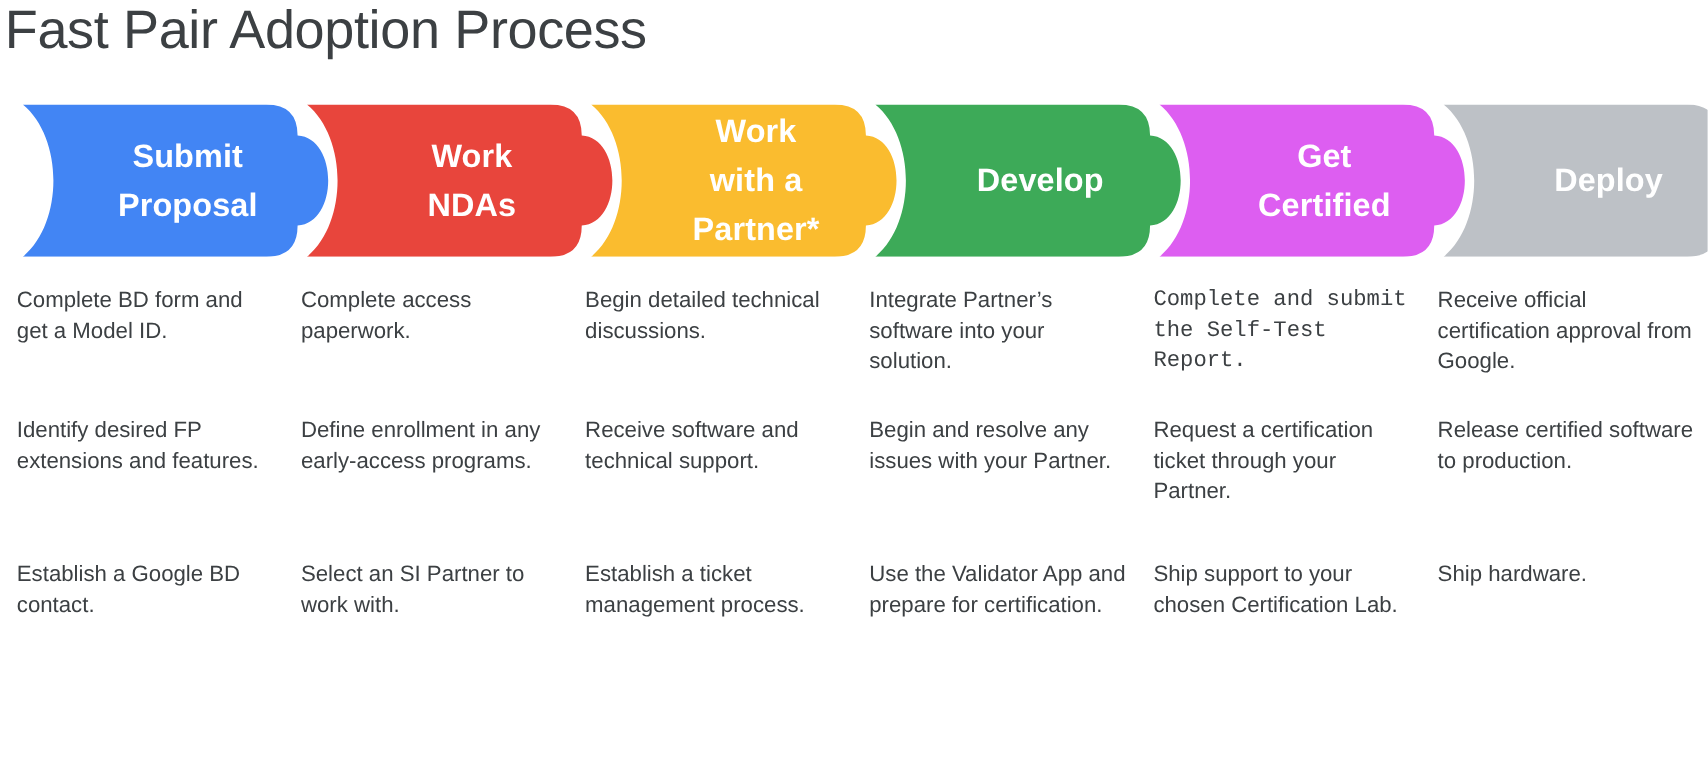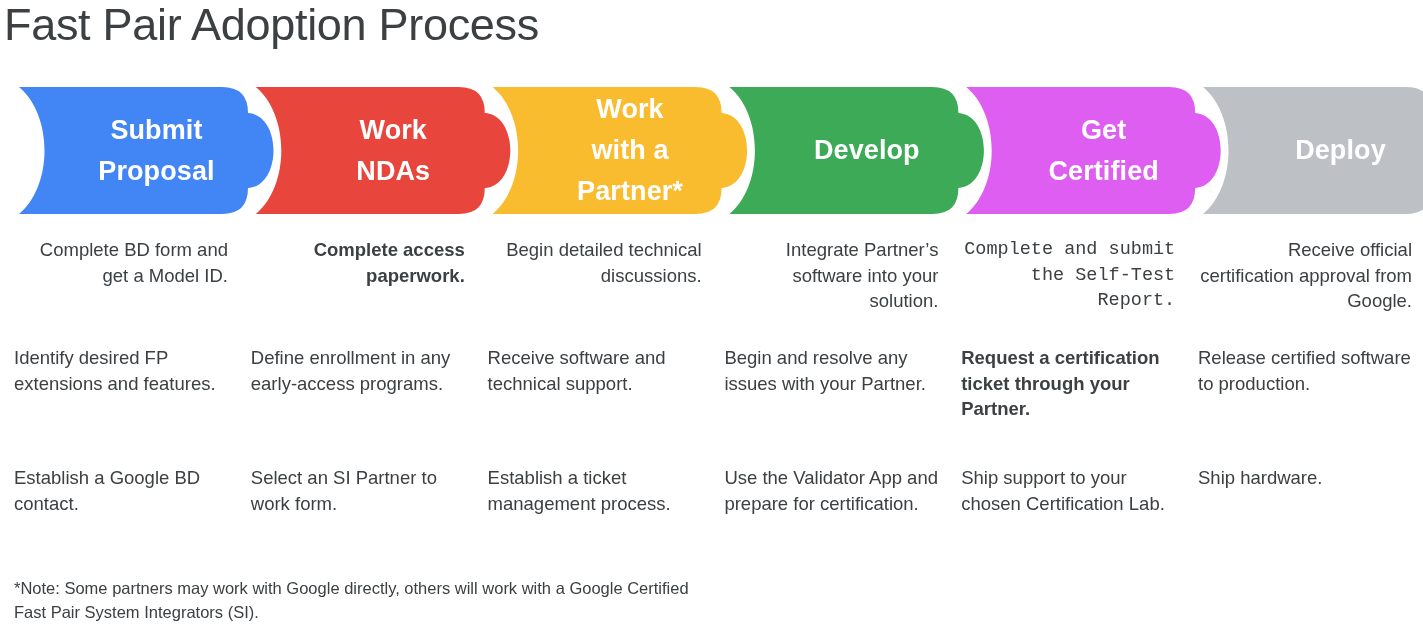--- a/index.html
+++ b/index.html
@@ -73,21 +73,21 @@
     position: absolute;
     top: 0;
   }
   .step-item {
     position: absolute;
     font-size: 18.5px;
     line-height: 25.5px;
     color: #3c4043;
     font-weight: 400;
   }
-  .step-item.r0 { top: 0px; text-align: right; }
+  .step-item.r0 { top: 0px; }
   .step-item.r1 { top: 108px; }
   .step-item.r2 { top: 228px; }
 
   
   #footnote {
     position: absolute;
     left: 14px;
     top: 576px;
     width: 700px;
     font-size: 16.5px;
@@ -128,41 +128,40 @@
       </div>
   </div>
 
   <div id="columns">
       <div class="col" style="left: 14px; width: 214px;">
         <div class="step-item r0" style="width: 214px;">Complete BD form and get a Model ID.</div>
         <div class="step-item r1" style="width: 214px;">Identify desired FP extensions and features.</div>
         <div class="step-item r2" style="width: 214px;">Establish a Google BD contact.</div>
       </div>
       <div class="col" style="left: 250.8px; width: 214px;">
-        <div class="step-item r0" style="width: 214px; font-weight: bold;">Complete access paperwork.</div>
+        <div class="step-item r0" style="width: 214px;">Complete access paperwork.</div>
         <div class="step-item r1" style="width: 214px;">Define enrollment in any early-access programs.</div>
-        <div class="step-item r2" style="width: 214px;">Select an SI Partner to work form.</div>
+        <div class="step-item r2" style="width: 214px;">Select an SI Partner to work with.</div>
       </div>
       <div class="col" style="left: 487.6px; width: 214px;">
         <div class="step-item r0" style="width: 214px;">Begin detailed technical discussions.</div>
         <div class="step-item r1" style="width: 214px;">Receive software and technical support.</div>
         <div class="step-item r2" style="width: 214px;">Establish a ticket management process.</div>
       </div>
       <div class="col" style="left: 724.4px; width: 214px;">
         <div class="step-item r0" style="width: 214px;">Integrate Partner’s software into your solution.</div>
         <div class="step-item r1" style="width: 214px;">Begin and resolve any issues with your Partner.</div>
         <div class="step-item r2" style="width: 214px;">Use the Validator App and prepare for certification.</div>
       </div>
       <div class="col" style="left: 961.2px; width: 214px;">
         <div class="step-item r0" style="width: 214px; font-family: Liberation Mono, monospace;">Complete and submit the Self-Test Report.</div>
-        <div class="step-item r1" style="width: 214px; font-weight: bold;">Request a certification ticket through your Partner.</div>
+        <div class="step-item r1" style="width: 214px;">Request a certification ticket through your Partner.</div>
         <div class="step-item r2" style="width: 214px;">Ship support to your chosen Certification Lab.</div>
       </div>
       <div class="col" style="left: 1198px; width: 214px;">
         <div class="step-item r0" style="width: 214px;">Receive official certification approval from Google.</div>
         <div class="step-item r1" style="width: 214px;">Release certified software to production.</div>
         <div class="step-item r2" style="width: 214px;">Ship hardware.</div>
       </div>
     </div>
 
-  <div id="footnote">*Note: Some partners may work with Google directly, others will work with a Google Certified Fast Pair System Integrators (SI).</div>
 
 </div>
 
 </body></html>

